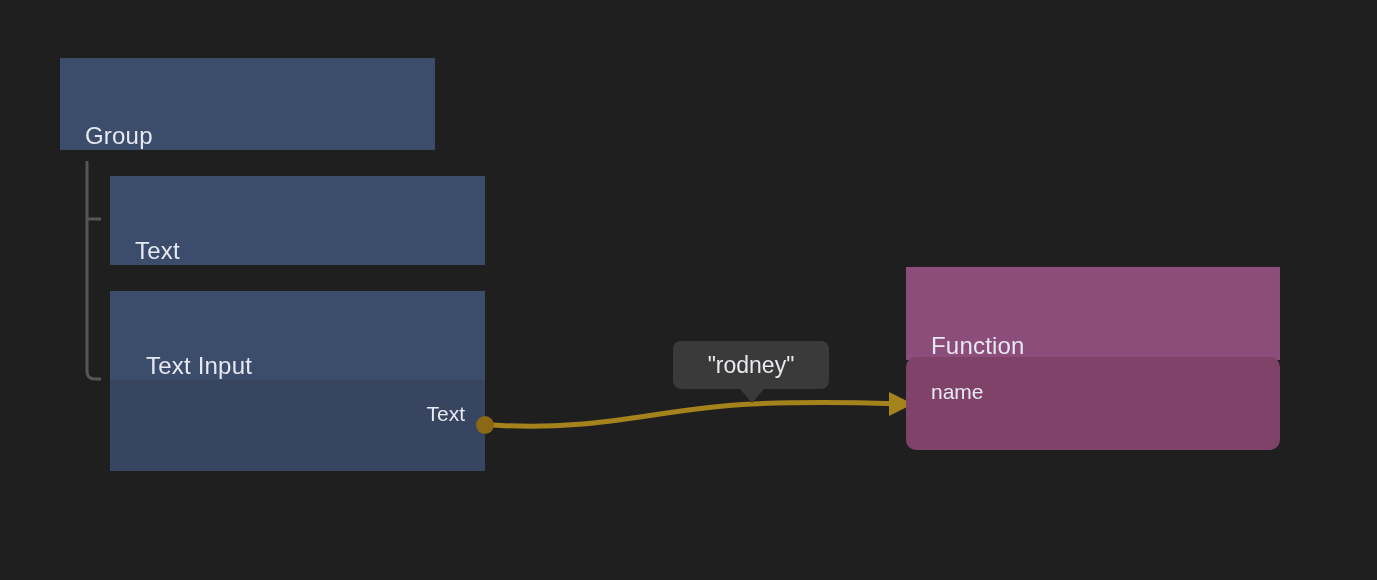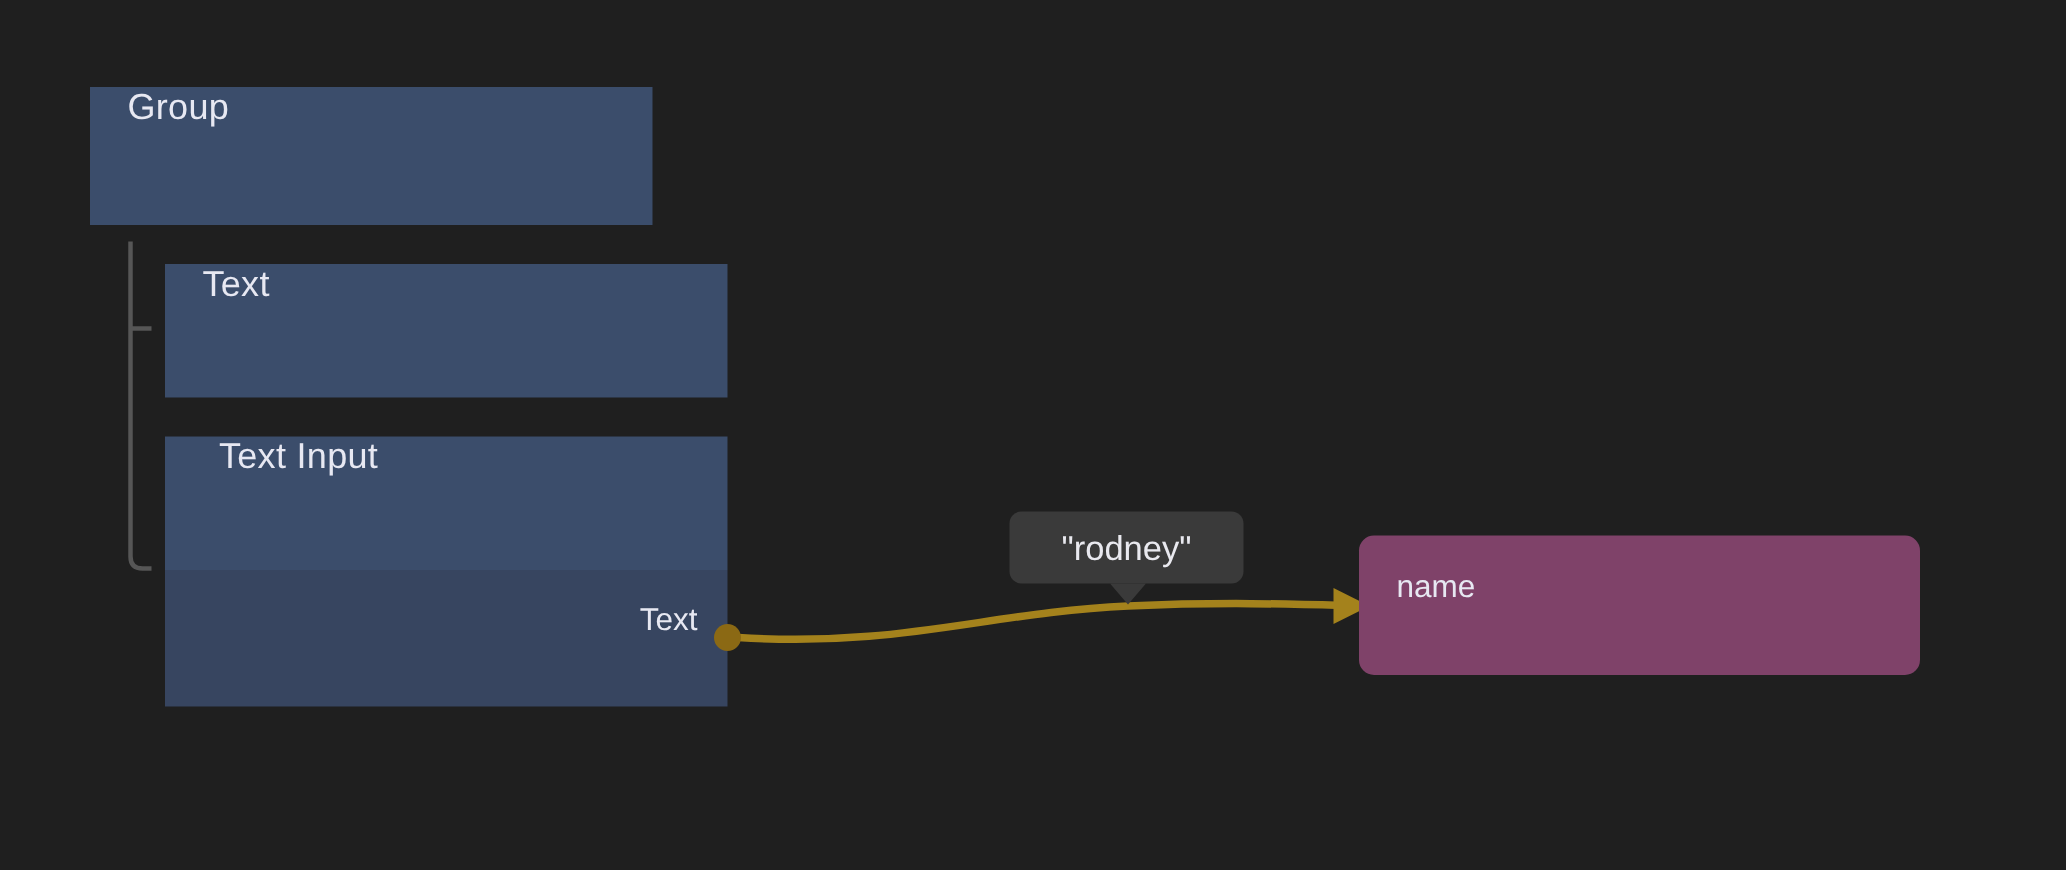--- a/index.html
+++ b/index.html
@@ -24,21 +24,21 @@
   .node {
     position: absolute;
     box-sizing: border-box;
   }
   .node-header {
     position: absolute;
     left: 0;
     right: 0;
     top: 0;
     display: flex;
-    align-items: flex-start;
+    align-items: flex-end;
   }
   .node-body {
     position: absolute;
     left: 0;
     right: 0;
     bottom: 0;
   }
   .node-title {
     color: #e7e8f2;
     font-size: 24px;
@@ -146,20 +146,23 @@
 
     <circle cx="485" cy="425" r="9" fill="#8b6914"></circle>
   </svg>
 
   <div class="tooltip" style="left:673px; top:341px; width:156px; height:48px;">
     <span class="tooltip-text">"rodney"</span>
     <div class="tooltip-pointer" style="left:67px; top:48px;"></div>
   </div>
 
   <div class="node node-magenta" style="left:906px; top:267px; width:374px; height:183px;">
+    <div class="node-header" style="height:93px; padding-left:25px;">
+      <span class="node-title">Function</span>
+    </div>
     <div class="node-body" style="height:93px;border-radius:10px;">
       <div class="port-row" style="left:25px; top:23px;">
         <span class="port-label">name</span>
       </div>
     </div>
   </div>
 
 </div>
 
 </body></html>

